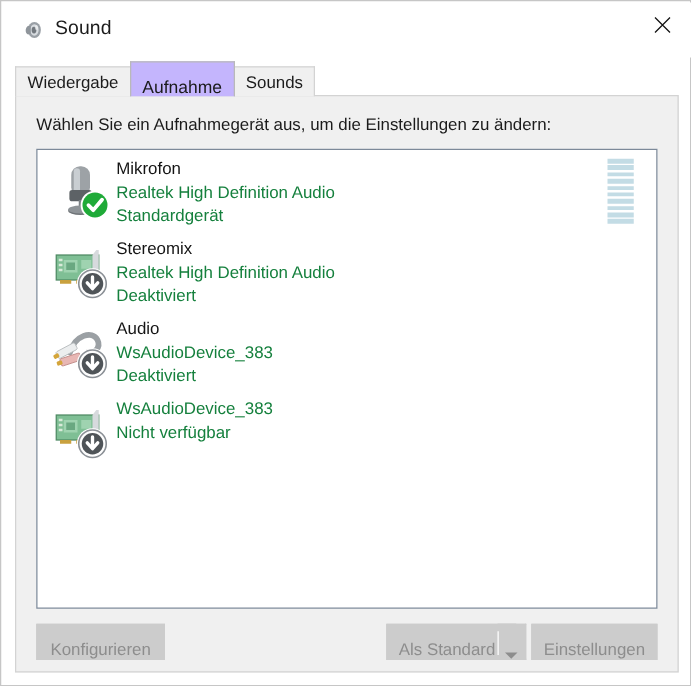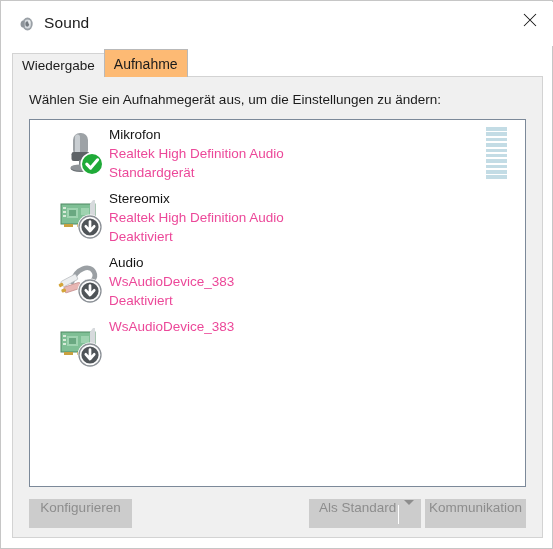--- a/index.html
+++ b/index.html
@@ -77,24 +77,25 @@
     border-bottom: none;
     box-sizing: border-box;
     font-size: 13.5px;
     color: #1b1b1b;
     white-space: nowrap;
     margin-right: -1px;
     cursor: default;
   }
   .tab.active {
     height: 28px;
-    background: #fdba74;
+    background: #c4b5fd;
     border-color: #b9b9b9;
     z-index: 4;
     font-size: 14px;
+    align-items: flex-end;
   }
 
   
   .tabpage {
     position: absolute;
     left: 11px; top: 75px;
     width: 531px; height: 462px;
     background: #f0f0f0;
     border: 1px solid #d3d3d3;
     box-sizing: border-box;
@@ -114,21 +115,20 @@
   
   .devicelist {
     position: absolute;
     left: 28px; top: 118px;
     width: 497px; height: 368px;
     background: #ffffff;
     border: 1px solid #7c8999;
     box-sizing: border-box;
     overflow: hidden;
     z-index: 2;
-    padding-left: 16px;
   }
 
   .device-row {
     position: relative;
     height: 64px;
     box-sizing: border-box;
     cursor: default;
   }
 
   .dev-icon {
@@ -146,21 +146,21 @@
   .dev-name {
     font-size: 13.5px;
     color: #141414;
     line-height: 19px;
     white-space: nowrap;
     overflow: hidden;
     text-overflow: ellipsis;
   }
   .dev-sub {
     font-size: 13.5px;
-    color: #ec4899;
+    color: #15803d;
     line-height: 19px;
     white-space: nowrap;
     overflow: hidden;
     text-overflow: ellipsis;
   }
 
   
   .vumeter {
     position: absolute;
     right: 18px; top: 7px;
@@ -182,21 +182,21 @@
     width: 553px; height: 32px;
     z-index: 2;
   }
   .btn {
     position: absolute;
     height: 29px;
     background: #cccccc;
     border: 1px solid #cccccc;
     box-sizing: border-box;
     display: flex;
-    align-items: flex-start;
+    align-items: flex-end;
     justify-content: center;
     font-size: 13.5px;
     color: #8d8d8d;
     white-space: nowrap;
     cursor: default;
   }
   .btn-configure { left: 28px; width: 103px; }
   .btn-default {
     left: 293px; width: 104px;
     justify-content: flex-start;
@@ -244,20 +244,23 @@
       </svg>
     </div>
   </div>
 
   <div class="tabstrip">
     <div class="tab">
       <span>Wiedergabe</span>
     </div>
     <div class="tab active">
       <span>Aufnahme</span>
+    </div>
+    <div class="tab">
+      <span>Sounds</span>
     </div>
   </div>
 
   <div class="tabpage"></div>
 
   <div class="instruction">Wählen Sie ein Aufnahmegerät aus, um die Einstellungen zu ändern:</div>
 
   <div class="devicelist">
 
     <div class="device-row">
@@ -362,33 +365,34 @@
           <rect x="19" y="32" width="13" height="3" fill="#c9a13f"></rect>
           <path d="M32 12 L35 8 L37 8 L37 32 L32 32 Z" fill="#d7dadd"></path>
           <circle cx="32" cy="35" r="12.5" fill="#ffffff"></circle>
           <circle cx="32" cy="35" r="11" fill="#fdfdfd" stroke="#8b9096" stroke-width="1.3"></circle>
           <circle cx="32" cy="35" r="8.6" fill="#4f5458"></circle>
           <path d="M32 29.5 L32 38 M27.8 34.3 L32 39 L36.2 34.3" stroke="#ffffff" stroke-width="2.7" fill="none" stroke-linecap="round" stroke-linejoin="round"></path>
         </svg>
       </span>
       <div class="dev-text">
         <div class="dev-sub">WsAudioDevice_383</div>
+        <div class="dev-sub">Nicht verfügbar</div>
       </div>
     </div>
 
   </div>
 
   <div class="buttonbar">
     <div class="btn btn-configure">
       <span>Konfigurieren</span>
     </div>
     <div class="btn btn-default">
       <span>Als Standard</span>
     </div>
     <div class="btn btn-default-arrow">
       <span class="chev"></span>
     </div>
     <div class="btn btn-props">
-      <span>Kommunikation</span>
+      <span>Einstellungen</span>
     </div>
   </div>
 
 </div>
 
 </body></html>

